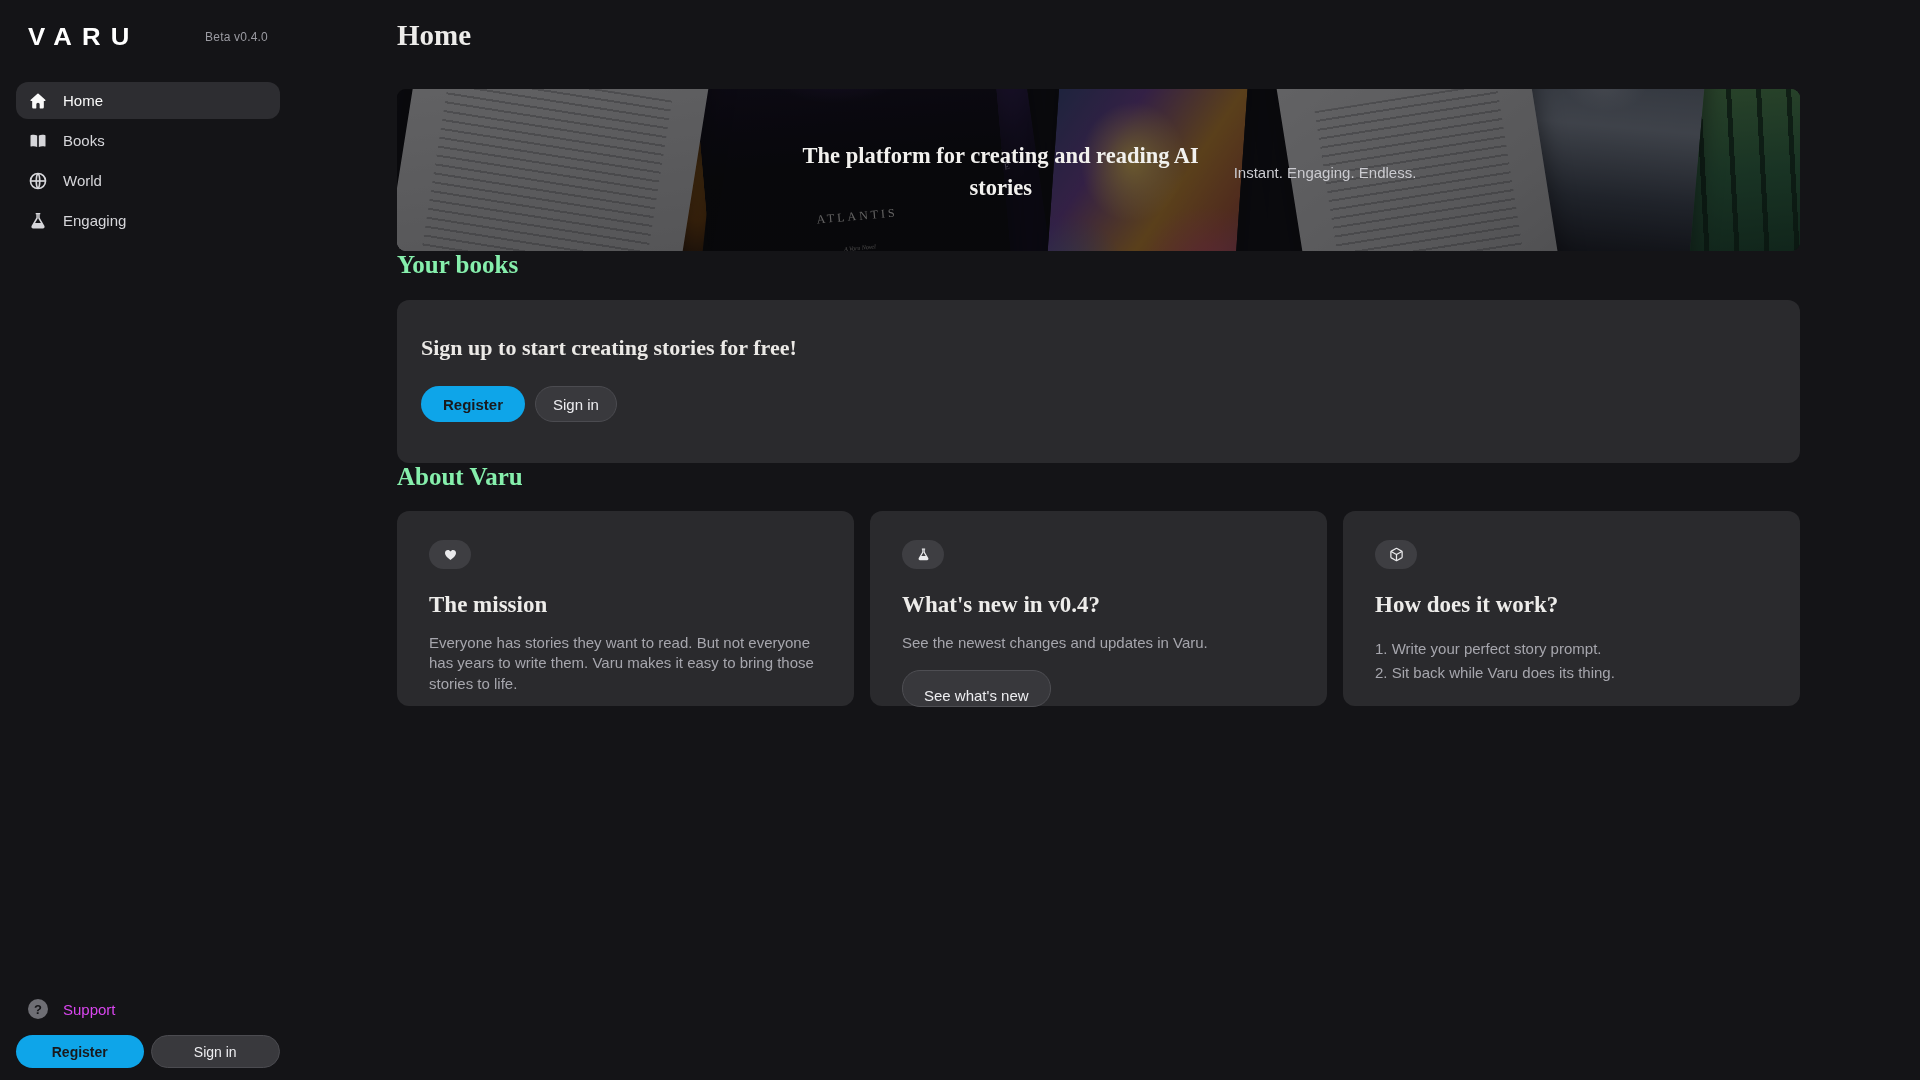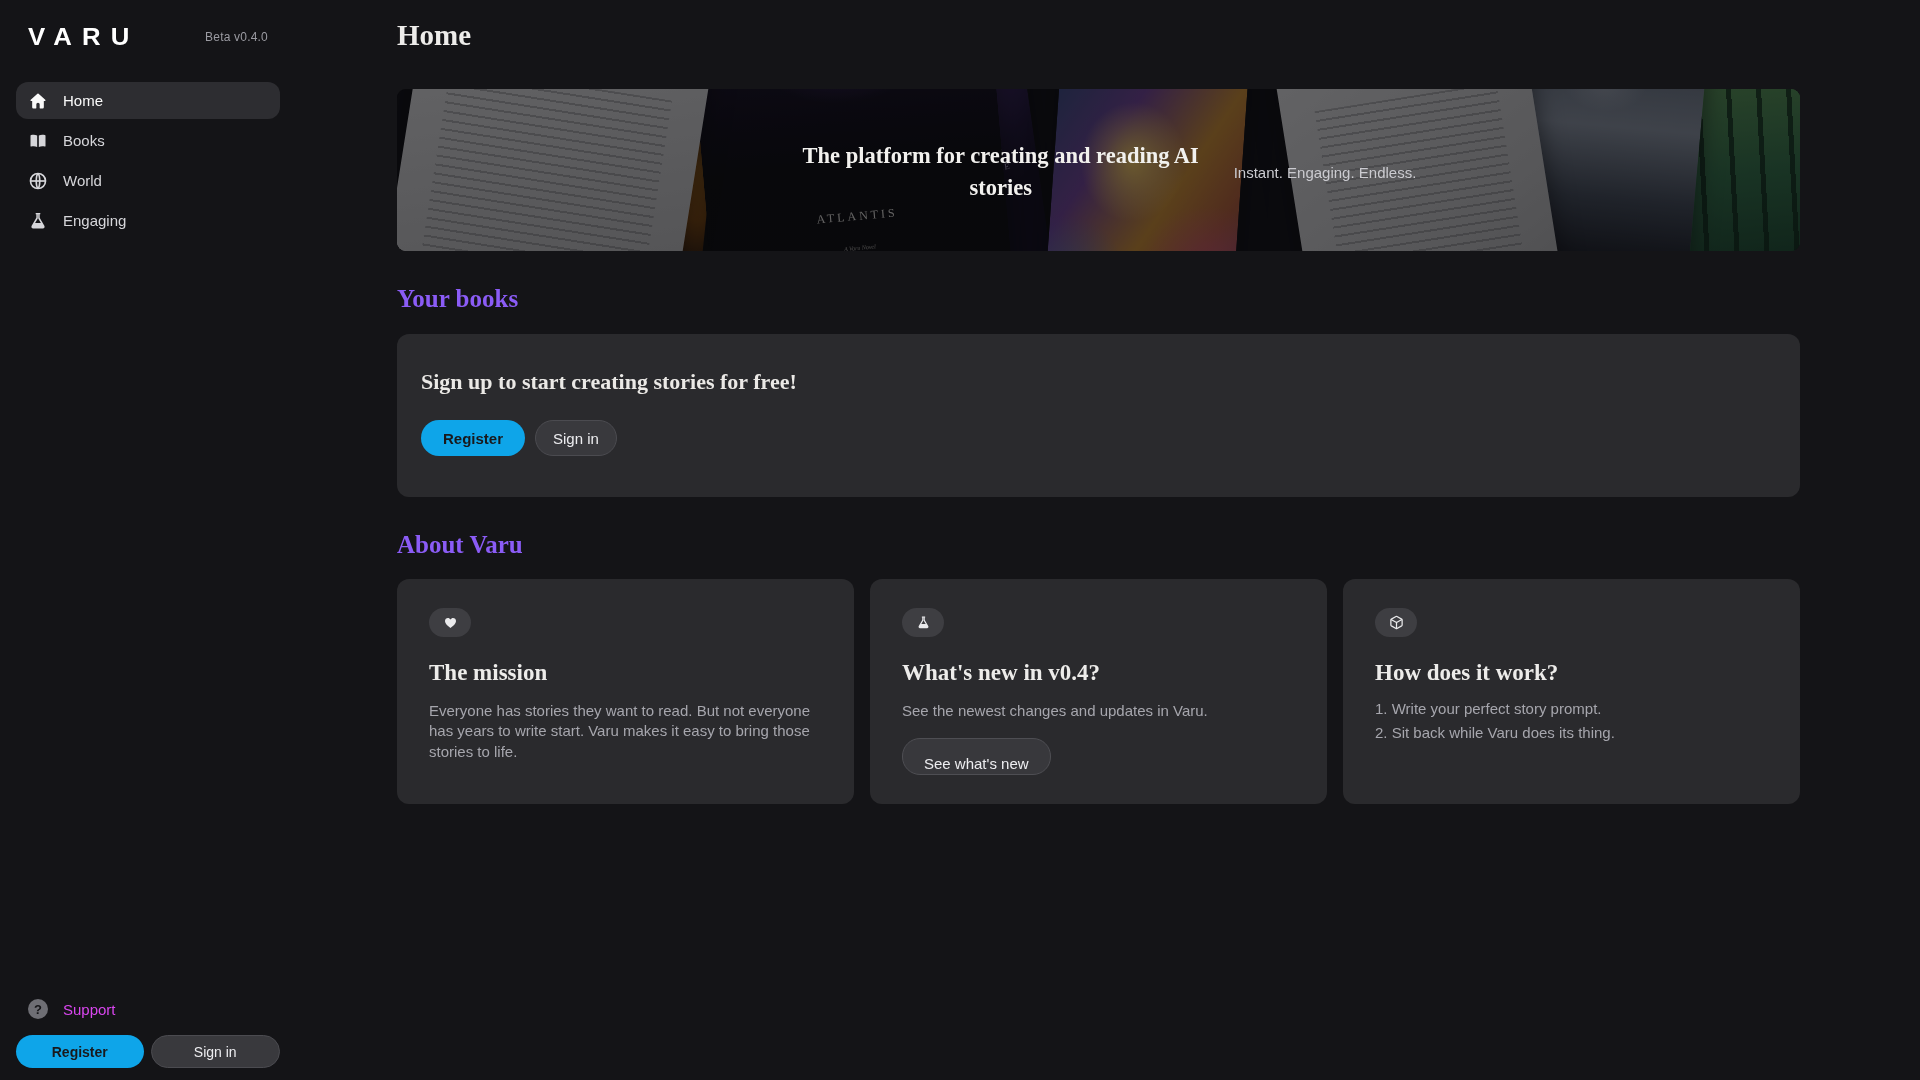--- a/index.html
+++ b/index.html
@@ -198,21 +198,21 @@
     align-items: center; justify-content: center;
     gap: 13px; padding-top: 4px;
   }
   .hero-title {
     font-size: 22.5px; line-height: 32px; font-weight: 600;
     color: #f2f1ee; text-align: center; max-width: 440px;
   }
   .hero-sub { font-size: 15px; color: #cbcbd0; }
 
   
-  .section-h2 { font-size: 25px; font-weight: 600; color: #8b5cf6; margin-top: 34px; }
+  .section-h2 { font-size: 25px; font-weight: 600; color: #86efac; }
   .signup-card {
     margin-top: 21px;
     background: #2a2a2d;
     border-radius: 12px;
     padding: 35px 24px 41px;
   }
   .signup-msg { font-size: 22px; font-weight: 600; color: #ebe9e6; }
   .signup-actions { display: flex; gap: 10px; margin-top: 25px; }
   .signup-actions .btn { height: 36px; border-radius: 18px; font-size: 15px; }
   .signup-actions .btn-primary { padding: 0 22px; }
@@ -221,32 +221,32 @@
   .about-grid {
     margin-top: 20px;
     display: grid;
     grid-template-columns: repeat(3, 1fr);
     gap: 16px;
   }
   .about-card {
     background: #2a2a2d;
     border-radius: 12px;
     padding: 29px 32px;
-    height: 225px;
+    height: 195px;
   }
   .icon-pill {
     width: 42px; height: 29px;
     border-radius: 15px;
     background: #3e3e42;
     display: flex; align-items: center; justify-content: center;
   }
   .icon-pill svg { width: 15px; height: 15px; color: #eaeaec; }
   .about-card h3 { font-size: 23px; font-weight: 600; color: #edecea; margin-top: 23px; font-family: "Liberation Serif", serif; }
   .about-body { font-size: 15px; color: #a6a6ad; line-height: 1.35; margin-top: 15px; }
-  .steps { margin-top: 11px; }
+  .steps { margin-top: 19px; }
   .steps p { font-size: 15px; color: #a6a6ad; line-height: 1.6; }
   .ghost-btn {
     margin-top: 17px;
     height: 37px;
     border-radius: 18px;
     background: #38383c;
     border: 1px solid #4e4e53;
     color: #ededf0;
     font-size: 15px;
     padding: 16px 21px;
@@ -348,21 +348,21 @@
 
   <div class="about-grid">
 
     <section class="about-card">
       <div class="icon-pill">
         <svg viewBox="0 0 24 24" fill="currentColor">
             <path d="M12 20.8C8.4 18.2 3.2 14.1 3.2 9.6 3.2 7 5.3 4.9 7.9 4.9c1.7 0 3.2 1 4.1 2.4.9-1.4 2.4-2.4 4.1-2.4 2.6 0 4.7 2.1 4.7 4.7 0 4.5-5.2 8.6-8.8 11.2z"></path>
           </svg>
       </div>
       <h3>The mission</h3>
-      <p class="about-body">Everyone has stories they want to read. But not everyone has years to write start. Varu makes it easy to bring those stories to life.</p>
+      <p class="about-body">Everyone has stories they want to read. But not everyone has years to write them. Varu makes it easy to bring those stories to life.</p>
     </section>
 
     <section class="about-card">
       <div class="icon-pill">
         <svg viewBox="0 0 24 24" fill="currentColor">
             <path d="M9.8 2.5h4.4a.75.75 0 0 1 0 1.5H14v4l5.6 9.6c.9 1.5-.2 3.4-1.9 3.4H6.3c-1.7 0-2.8-1.9-1.9-3.4L10 8V4h-.2a.75.75 0 0 1 0-1.5zM11.6 9.2l-3.1 5.3h7l-3.1-5.3a1 1 0 0 1-.14-.5V4h-.5v4.7a1 1 0 0 1-.16.5z"></path>
           </svg>
       </div>
       <h3>What's new in v0.4?</h3>
       <p class="about-body">See the newest changes and updates in Varu.</p>

